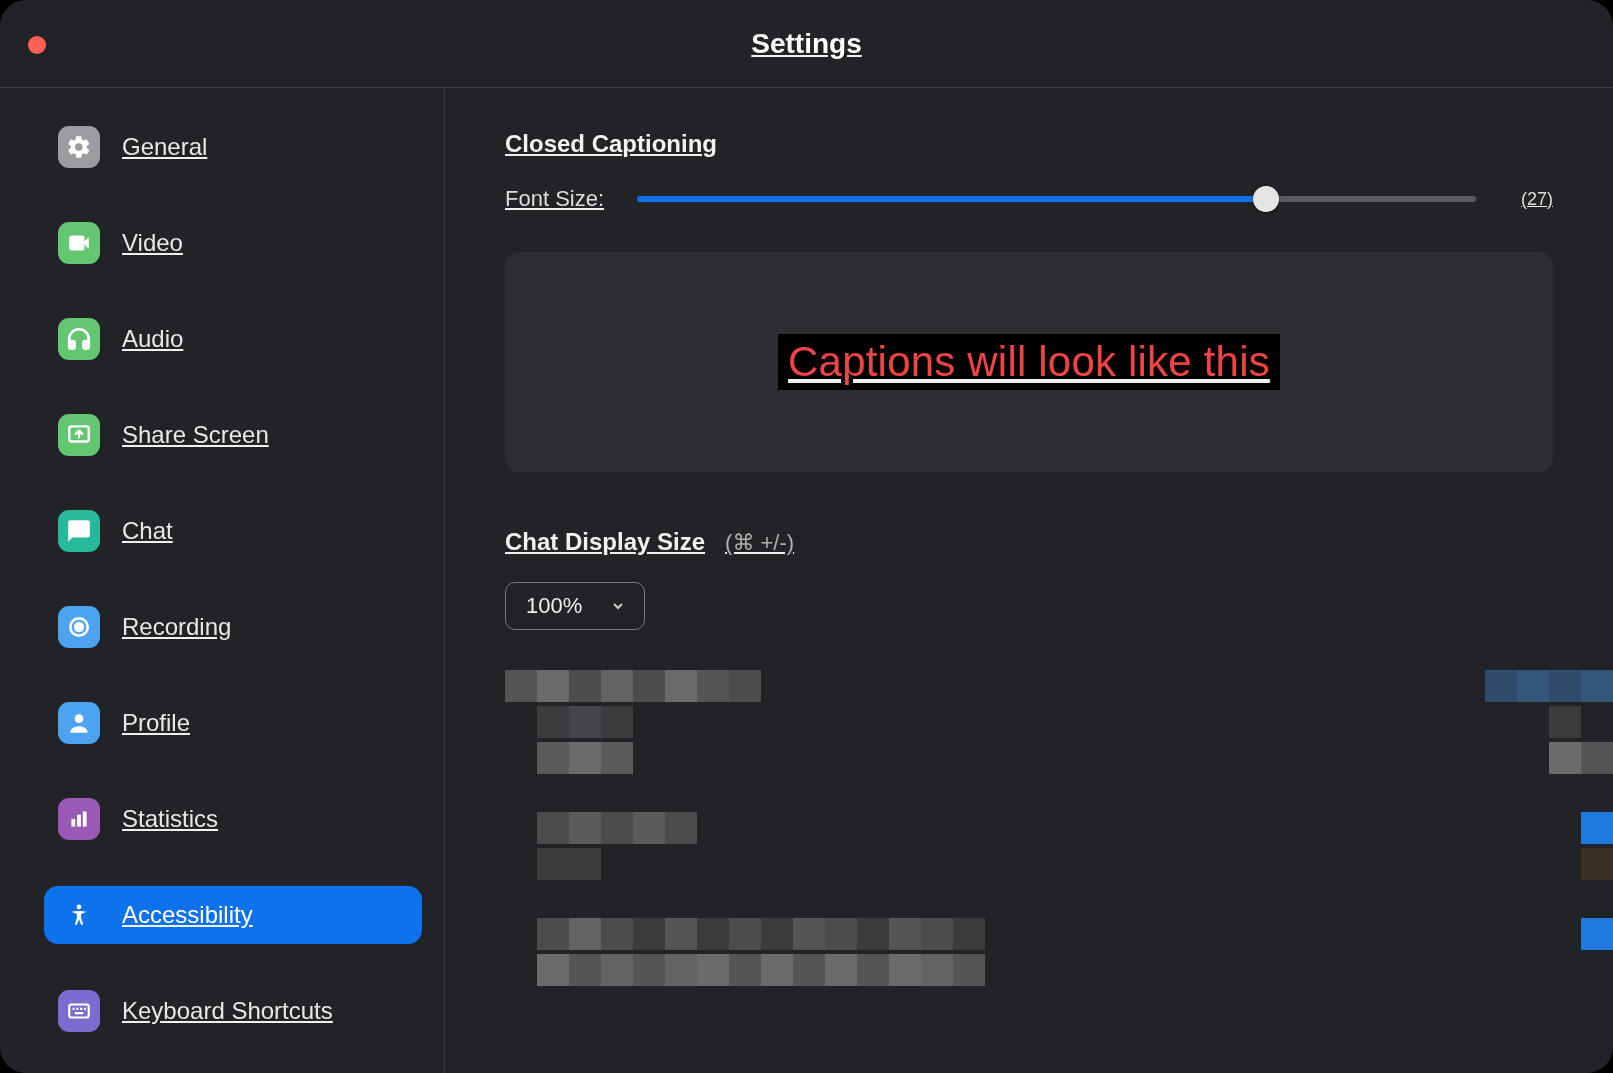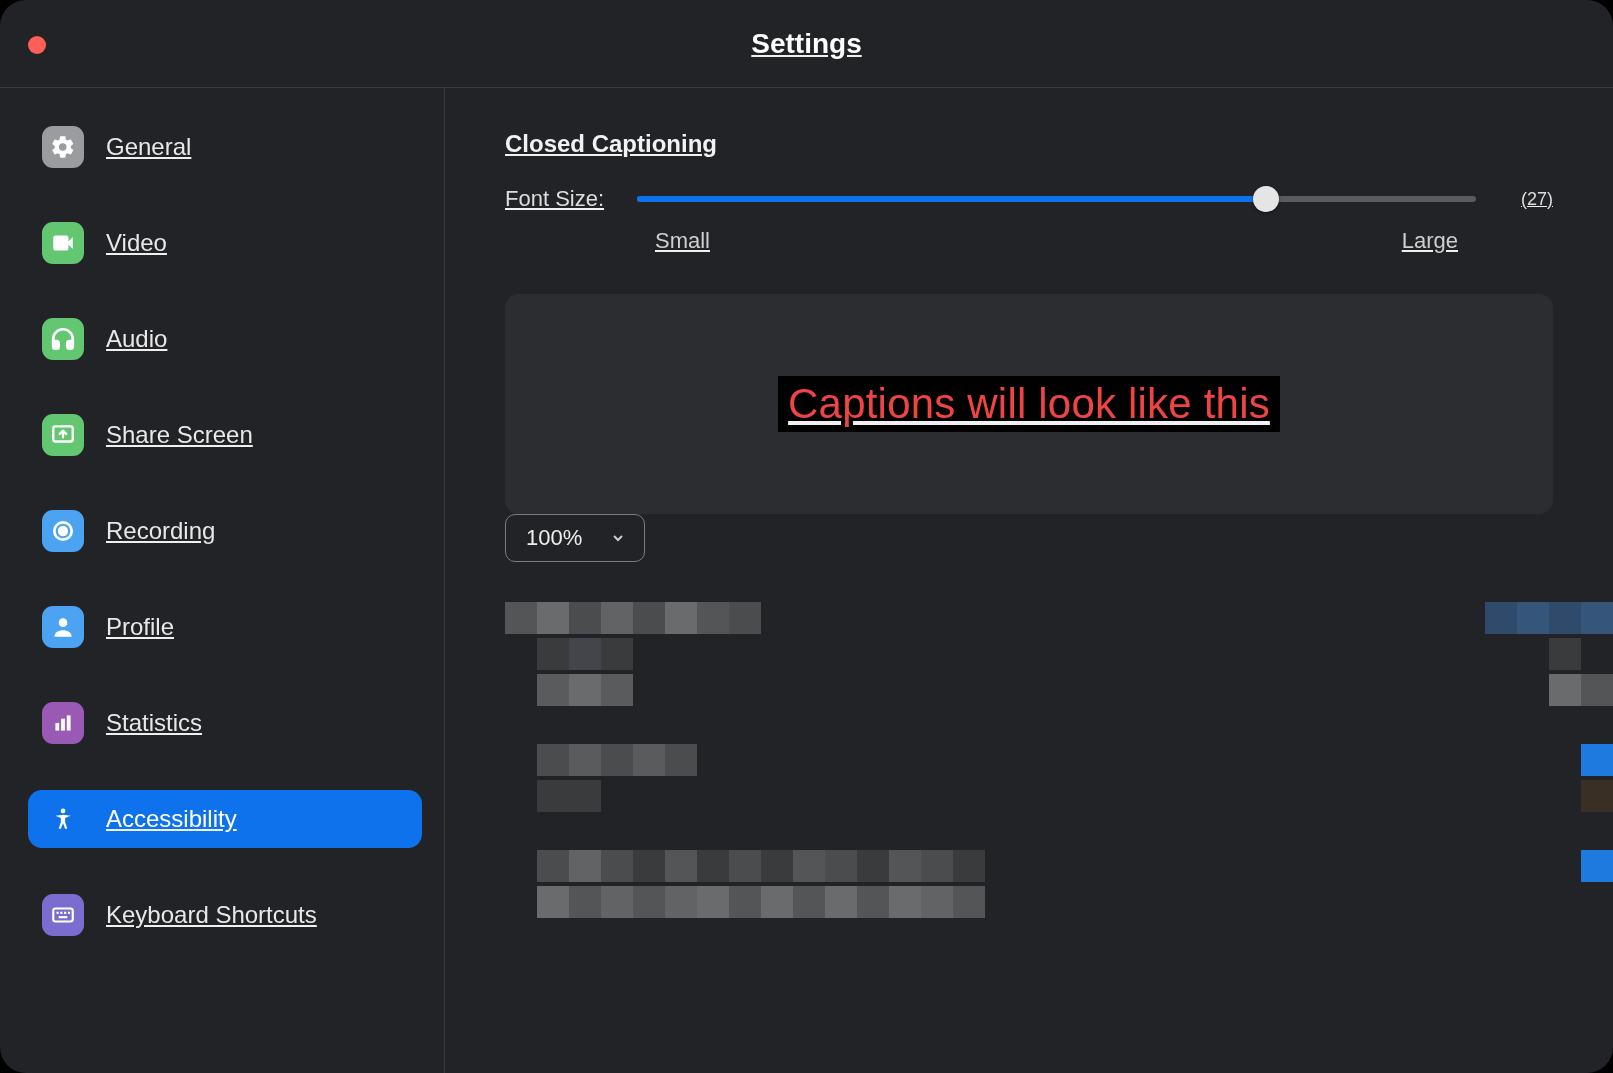--- a/index.html
+++ b/index.html
@@ -64,21 +64,21 @@
     color: #fff;
   }
   .body {
     flex: 1;
     display: flex;
     min-height: 0;
   }
   .sidebar {
     width: 445px;
     border-right: 1px solid var(--divider);
-    padding: 30px 22px 30px 28px;
+    padding: 30px 22px 30px 44px;
     display: flex;
     flex-direction: column;
     gap: 38px;
   }
   .sidebar-item {
     display: flex;
     align-items: center;
     gap: 22px;
     height: 58px;
     border-radius: 14px;
@@ -277,20 +277,28 @@
       <div class="sidebar-item">
         <div class="icon-badge icon-share">
           <svg viewBox="0 0 24 24" fill="#fff">
               <rect x="3" y="4" width="18" height="14" rx="2" fill="none" stroke="#fff" stroke-width="2.2"></rect>
               <path d="M12 14V8M9 11l3-3 3 3" fill="none" stroke="#fff" stroke-width="2.2" stroke-linecap="round" stroke-linejoin="round"></path>
             </svg>
         </div>
         <span class="label">Share Screen</span>
       </div>
 
+      <div class="sidebar-item">
+        <div class="icon-badge icon-chat">
+          <svg viewBox="0 0 24 24" fill="#fff">
+              <path d="M20 2H4a2 2 0 0 0-2 2v18l4-4h14a2 2 0 0 0 2-2V4a2 2 0 0 0-2-2z"></path>
+            </svg>
+        </div>
+        <span class="label">Chat</span>
+      </div>
 
 
       <div class="sidebar-item">
         <div class="icon-badge icon-recording">
           <svg viewBox="0 0 24 24" fill="none" stroke="#fff" stroke-width="2.5">
               <circle cx="12" cy="12" r="8"></circle>
               <circle cx="12" cy="12" r="3.5" fill="#fff"></circle>
             </svg>
         </div>
         <span class="label">Recording</span>
@@ -351,29 +359,29 @@
         <div class="slider-label">Font Size:</div>
         <div class="slider-wrap">
           <div class="slider-track">
             <div class="slider-fill"></div>
             <div class="slider-thumb"></div>
           </div>
         </div>
         <div class="slider-value">(27)</div>
       </div>
 
-      <div class="slider-ticks">
-        <span>Small</span>
-        <span>Large</span>
-      </div>
 
       <div class="caption-preview">
         <span class="caption-text">Captions will look like this</span>
       </div>
 
+      <div class="chat-title-row">
+        <div class="section-title" style="margin:0">Chat Display Size</div>
+        <div class="chat-hint">(⌘ +/-)</div>
+      </div>
 
       <div class="select">
         <span>100%</span>
         <svg viewBox="0 0 24 24" fill="none" stroke="#ccc" stroke-width="3">
             <path d="M6 9l6 6 6-6"></path>
           </svg>
       </div>
 
       
       <div class="obscured">

